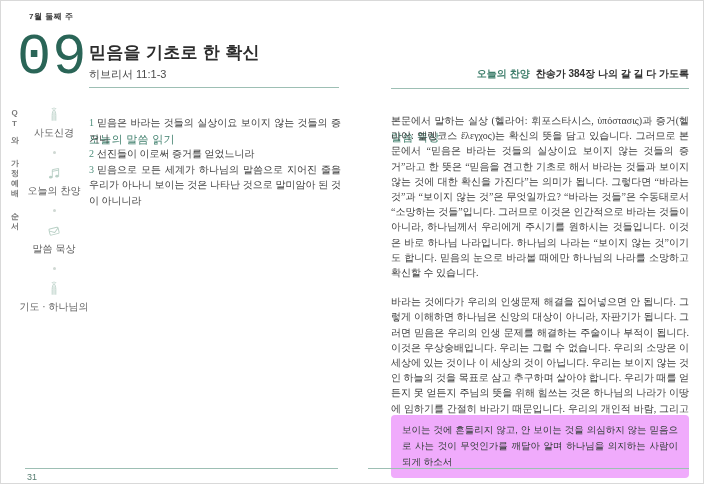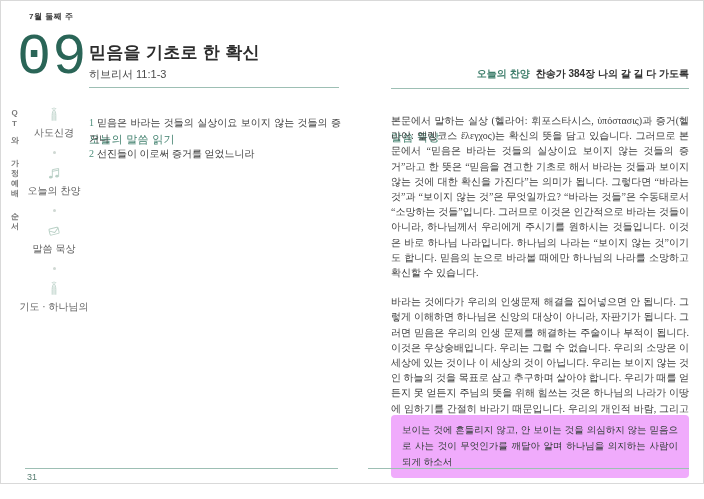--- a/index.html
+++ b/index.html
@@ -120,20 +120,21 @@
           </svg>
       </span>
       <span class="step-label">기도 · 하나님의</span>
     </div>
   </div>
 
   <div class="sec-head reading-head">오늘의 말씀 읽기</div>
   <div class="verses">
     <p class="verse"><span class="vnum">1</span><span>믿음은 바라는 것들의 실상이요 보이지 않는 것들의 증거니</span></p>
     <p class="verse"><span class="vnum">2</span><span>선진들이 이로써 증거를 얻었느니라</span></p>
+    <p class="verse"><span class="vnum">3</span><span>믿음으로 모든 세계가 하나님의 말씀으로 지어진 줄을 우리가 아나니 보이는 것은 나타난 것으로 말미암아 된 것이 아니니라</span></p>
   </div>
 
   <div class="rule rule-left-footer"></div>
   <div class="pagenum pagenum-left">31</div>
 
   <div class="praise">
     <span class="praise-label">오늘의 찬양</span><span class="praise-song">찬송가 384장 나의 갈 길 다 가도록</span>
   </div>
   <div class="rule rule-right-title"></div>
 

